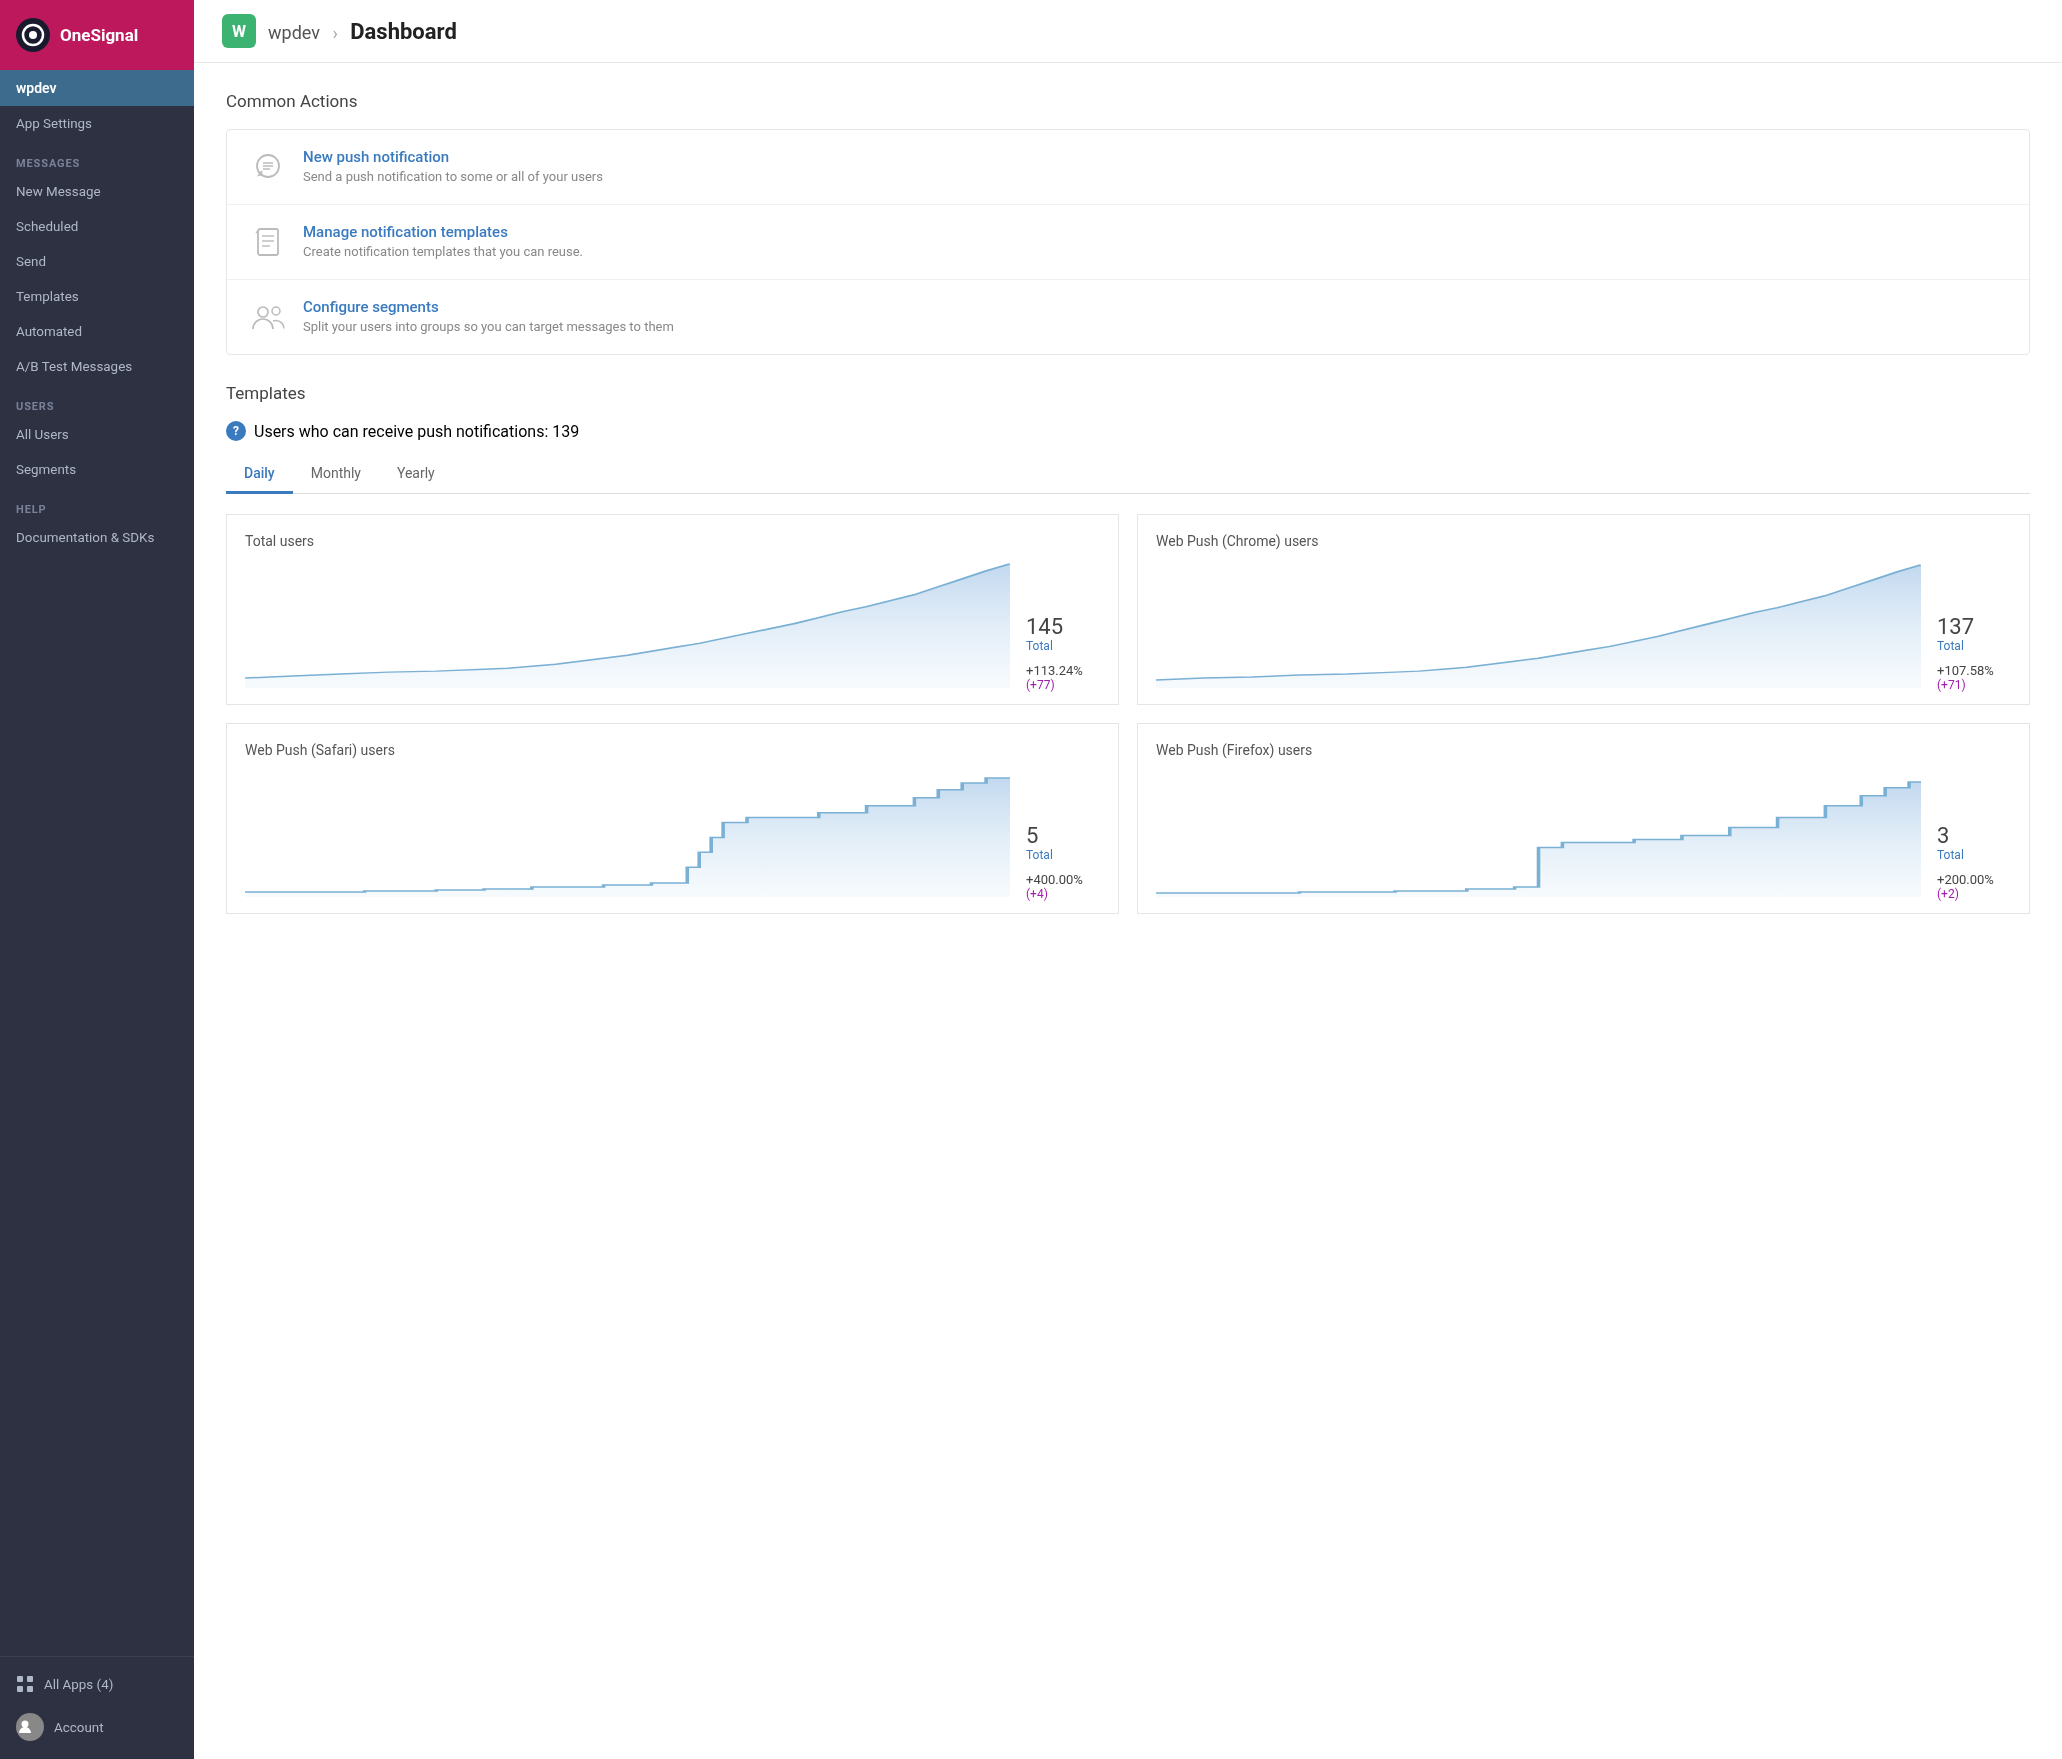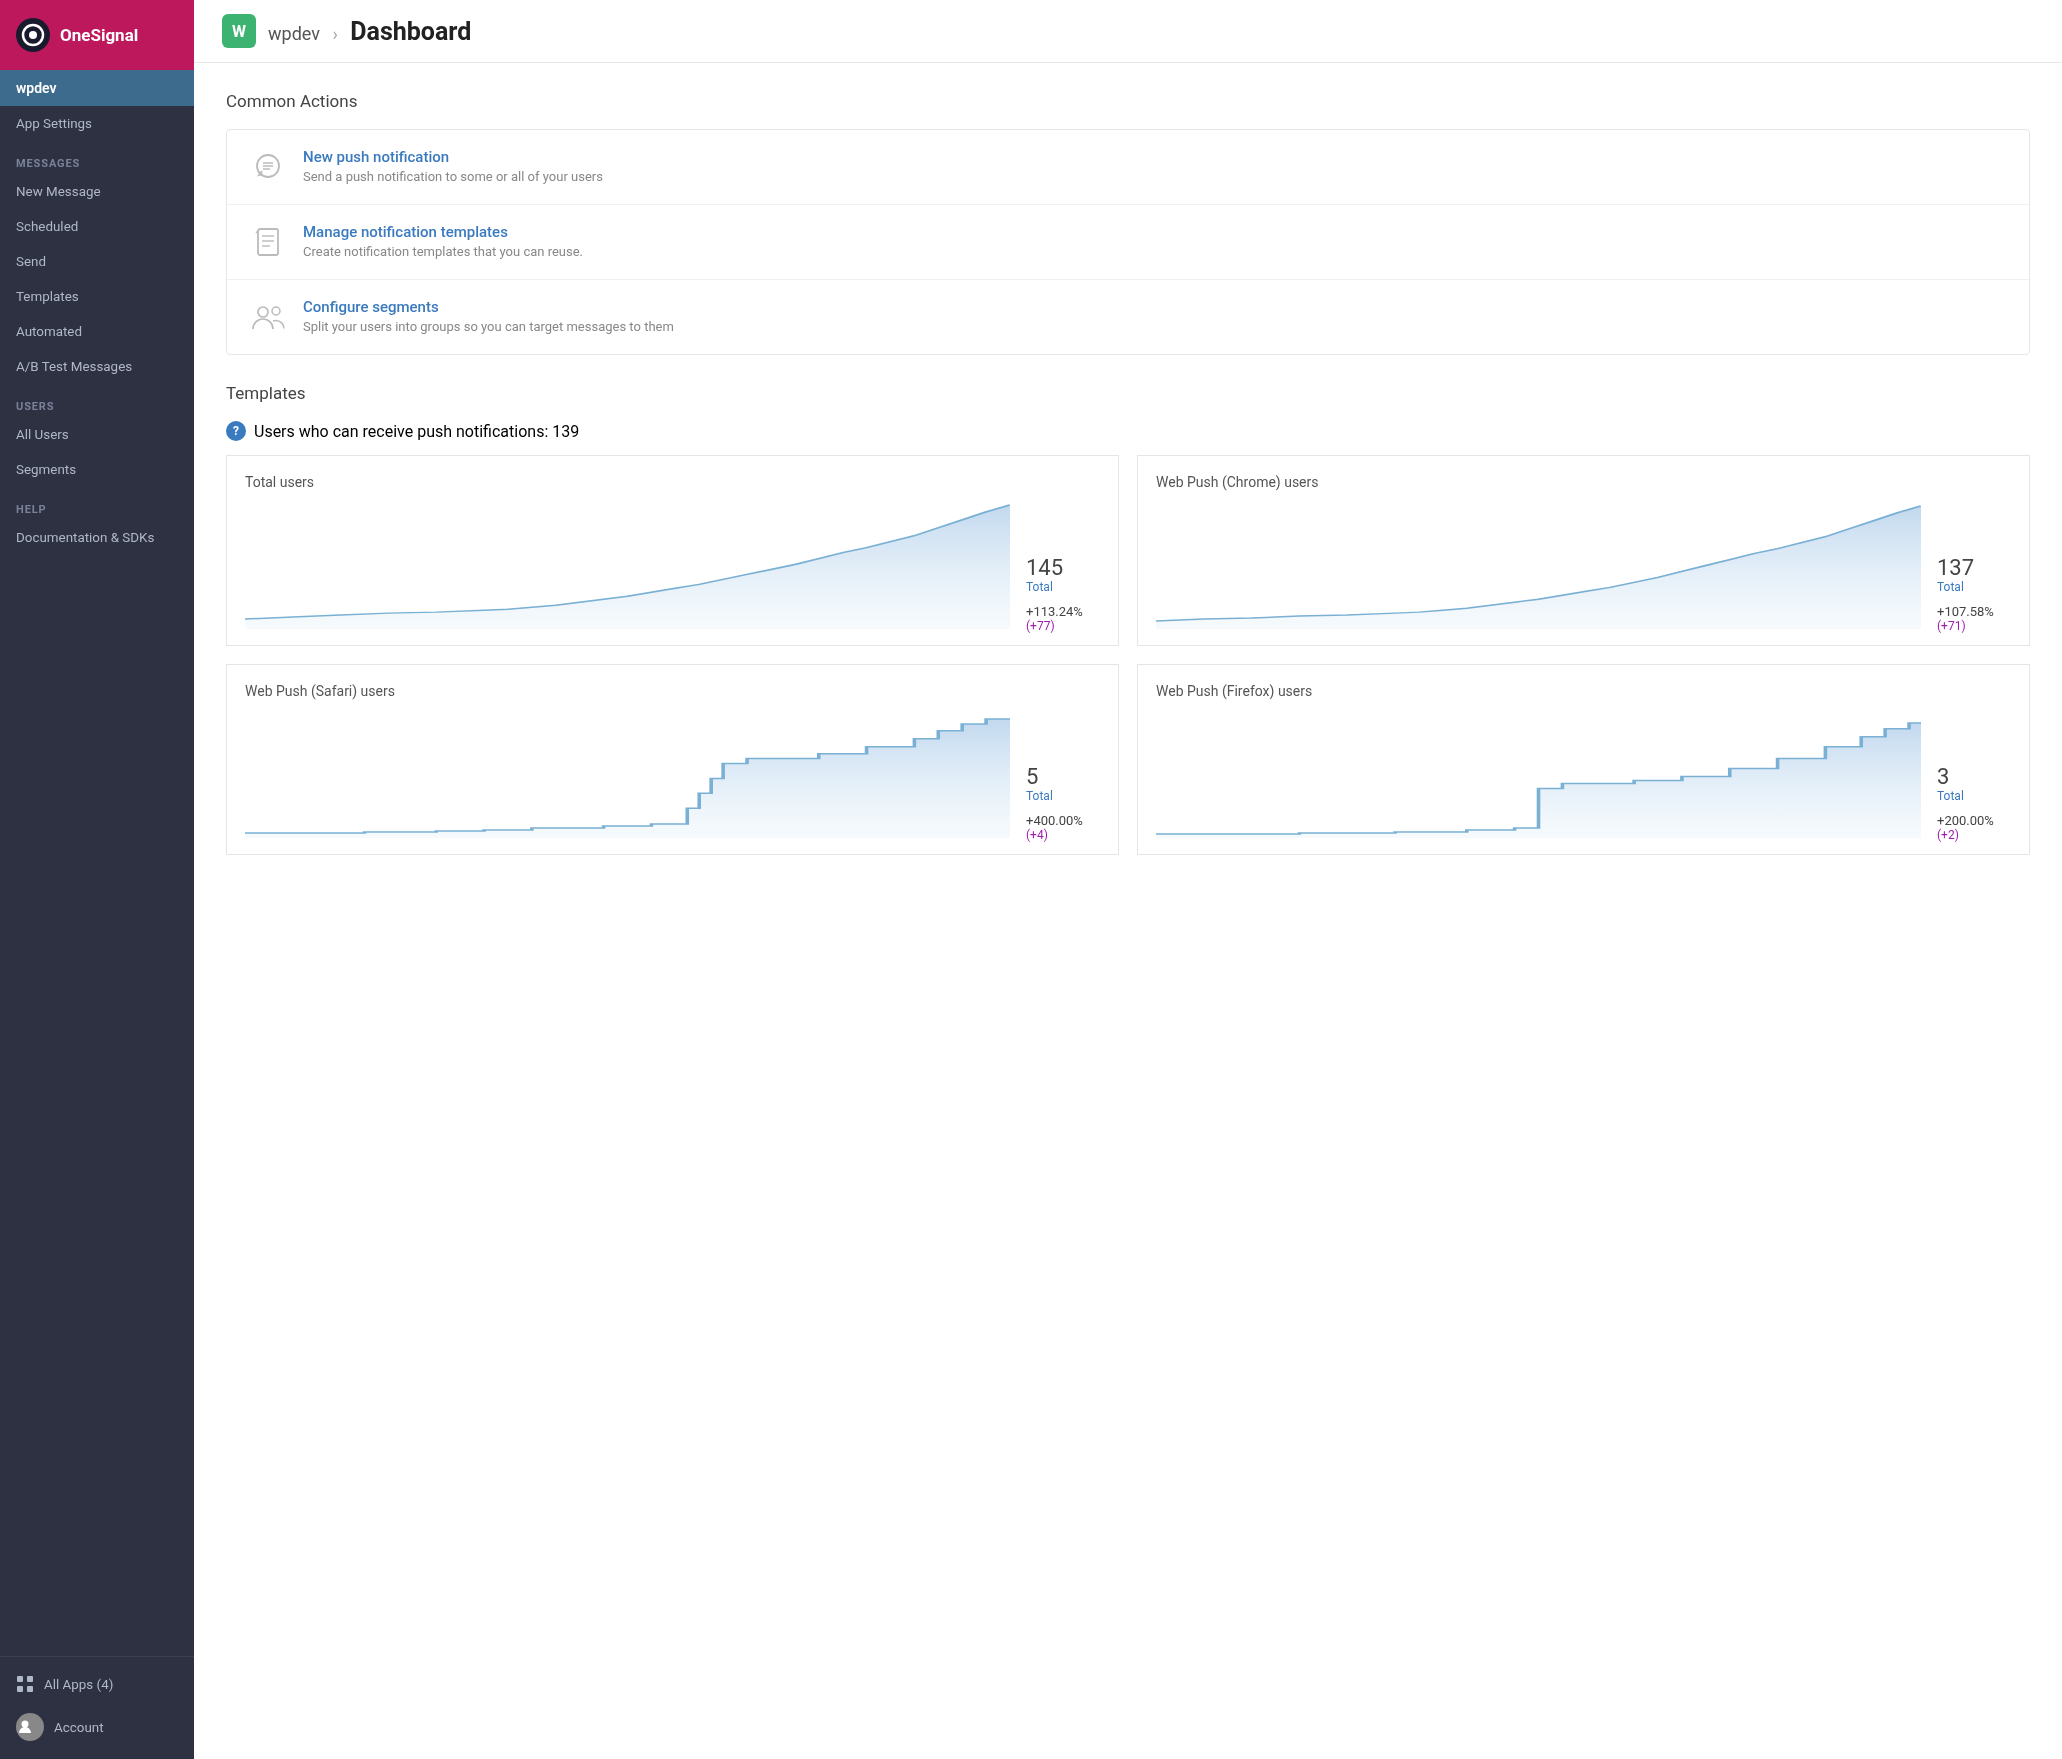--- a/index.html
+++ b/index.html
@@ -121,21 +121,21 @@
       align-items: center;
       justify-content: center;
       margin-right: 12px;
     }
     .breadcrumb {
       font-size: 18px;
       color: #555;
     }
     .breadcrumb span.app-name { color: #555; }
     .breadcrumb span.separator { margin: 0 8px; color: #aaa; }
-    .breadcrumb span.page-title { font-weight: 700; color: #222; font-size: 25px; }
+    .breadcrumb span.page-title { font-weight: 700; color: #222; font-size: 22px; }
 
     
     #content {
       padding: 28px 32px;
     }
 
     .section-title {
       font-size: 17px;
       color: #444;
       font-weight: 400;
@@ -392,20 +392,25 @@
       </div>
     </div>
 
     <div class="section-title">Templates</div>
 
     <div class="stats-header">
       <div class="question-icon">?</div>
       <span>Users who can receive push notifications: 139</span>
     </div>
 
+    <div class="tabs-row">
+      <div class="tab-item active">Daily</div>
+      <div class="tab-item">Monthly</div>
+      <div class="tab-item">Yearly</div>
+    </div>
 
     <div class="charts-grid">
 
       <div class="chart-card">
         <div class="chart-card-title">Total users</div>
         <div class="chart-content">
           <div class="chart-svg-area">
             <svg width="100%" height="129" viewBox="0 0 320 130" preserveAspectRatio="none">
               <defs>
                 <linearGradient id="g0" x1="0" y1="0" x2="0" y2="1">

